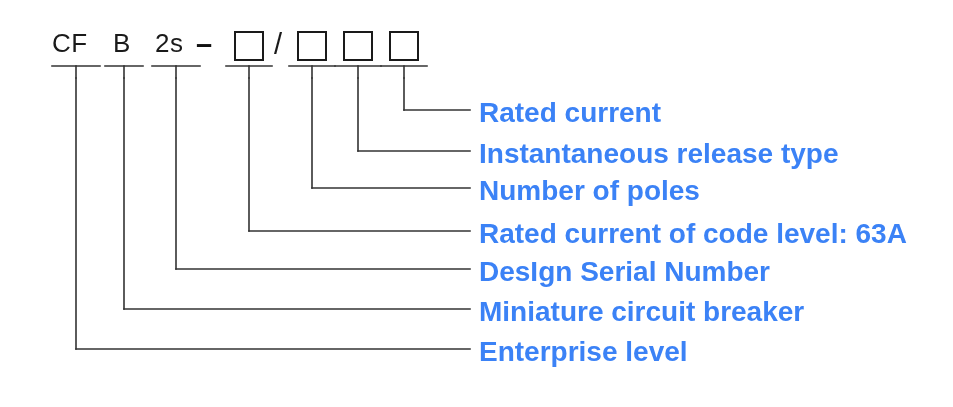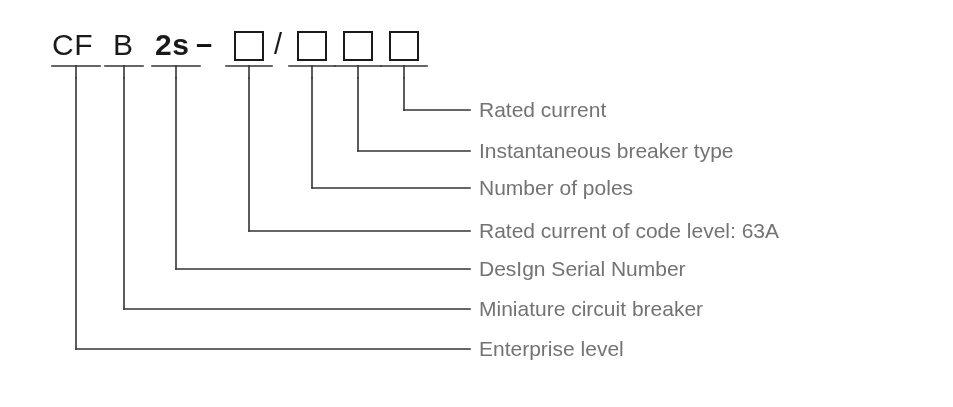--- a/index.html
+++ b/index.html
@@ -18,21 +18,21 @@
   #code-svg {
     position: absolute;
     left: 0;
     top: 0;
     width: 953px;
     height: 407px;
   }
   .code-token {
     position: absolute;
     font-family: "Liberation Sans", sans-serif;
-    font-size: 30px;
+    font-size: 26px;
     color: #1a1a1a;
     letter-spacing: 0.5px;
     white-space: nowrap;
     line-height: 1;
   }
   .code-dash {
     position: absolute;
     font-family: "Liberation Sans", sans-serif;
     font-size: 29px;
     font-weight: bold;
@@ -42,24 +42,25 @@
   .code-slash {
     position: absolute;
     font-family: "Liberation Sans", sans-serif;
     font-size: 29px;
     color: #1a1a1a;
     line-height: 1;
   }
   .legend-label {
     position: absolute;
     font-family: "Liberation Sans", sans-serif;
-    font-size: 21px;
-    color: #737373;
+    font-size: 28px;
+    color: #3b82f6;
     white-space: nowrap;
     line-height: 1;
+    font-weight: bold;
   }
 </style>
 </head>
 <body>
 
 <div id="diagram-root">
 
   <svg id="code-svg" viewBox="0 0 953 407" xmlns="http://www.w3.org/2000/svg">
     <g id="underlines" stroke="#333333" stroke-width="1.6" fill="none">
         <line x1="52" y1="66" x2="100" y2="66" stroke-linecap="square"></line>
@@ -97,30 +98,30 @@
         <rect x="235" y="32" width="28" height="28"></rect>
         <rect x="298" y="32" width="28" height="28"></rect>
         <rect x="344" y="32" width="28" height="28"></rect>
         <rect x="390" y="32" width="28" height="28"></rect>
       </g>
   </svg>
 
   <div id="tokens-layer">
       <div class="code-token" style="left: 52px; top: 30px;">CF</div>
       <div class="code-token" style="left: 113px; top: 30px;">B</div>
-      <div class="code-token" style="left: 155px; top: 30px; font-weight: bold;">2s</div>
+      <div class="code-token" style="left: 155px; top: 30px;">2s</div>
     </div>
 
   <div class="code-dash" style="left: 196px; top: 30px;">–</div>
 
   <div class="code-slash" style="left: 274px; top: 30px;">/</div>
 
   <div id="legend-layer">
       <div class="legend-label" style="left: 479px; top: 99px;">Rated current</div>
-      <div class="legend-label" style="left: 479px; top: 140px;">Instantaneous breaker type</div>
+      <div class="legend-label" style="left: 479px; top: 140px;">Instantaneous release type</div>
       <div class="legend-label" style="left: 479px; top: 177px;">Number of poles</div>
       <div class="legend-label" style="left: 479px; top: 220px;">Rated current of code level: 63A</div>
       <div class="legend-label" style="left: 479px; top: 258px; text-align: right;">DesIgn Serial Number</div>
       <div class="legend-label" style="left: 479px; top: 298px;">Miniature circuit breaker</div>
       <div class="legend-label" style="left: 479px; top: 338px;">Enterprise level</div>
     </div>
 
 </div>
 
 </body></html>

